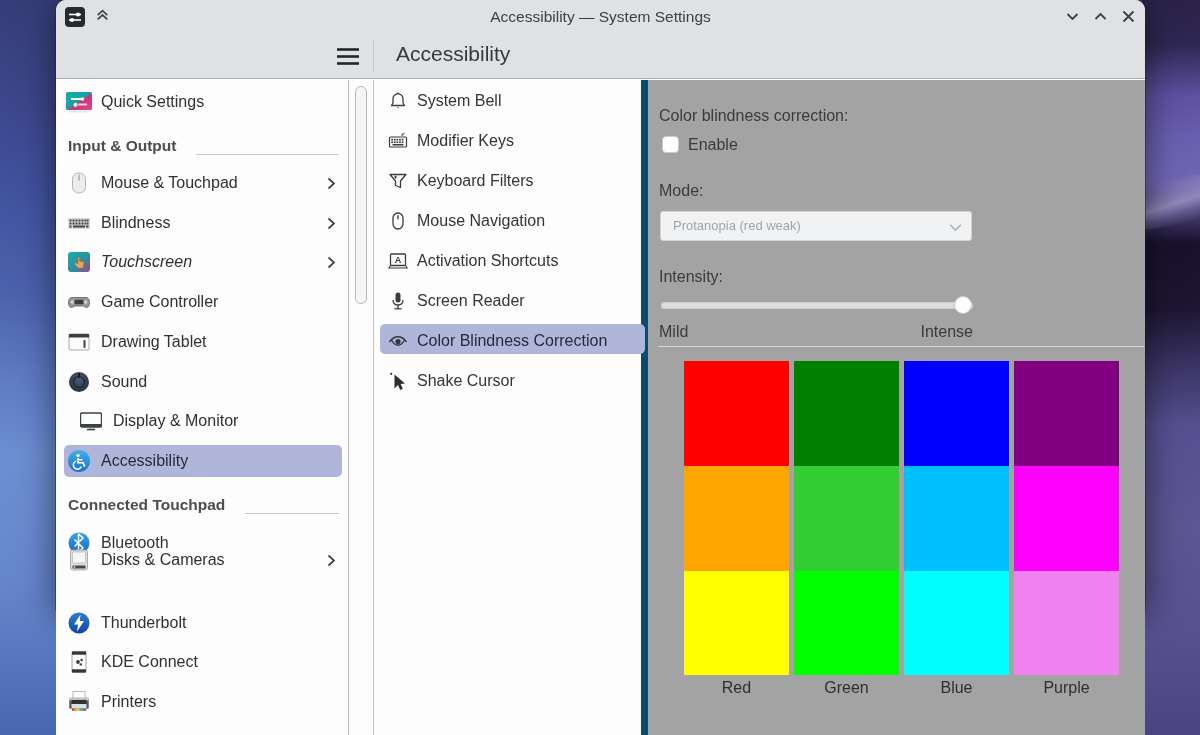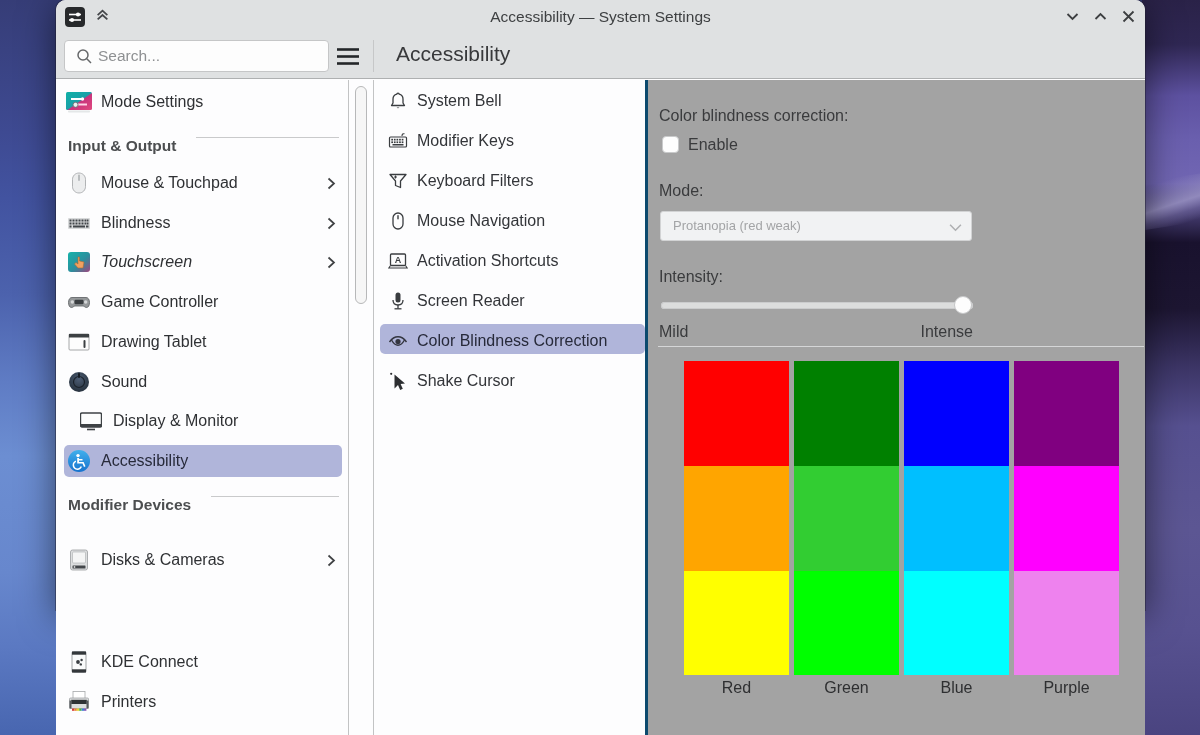--- a/index.html
+++ b/index.html
@@ -29,29 +29,29 @@
   
   .search { position:absolute; left:8px; top:40px; width:265px; height:32px; background:#fdfdfd;
     border:1px solid #c5c6c7; border-radius:4px; font-size:15.5px; color:#8e9092; line-height:30px; padding-left:33px; }
   .vsep { position:absolute; left:317px; top:40px; width:1px; height:32px; background:#c6c7c8; }
   .pagetitle { position:absolute; left:340px; top:42px; font-size:21px; color:#38393b; }
 
   
   .sidebar { position:absolute; left:0; top:80px; width:293px; height:655px; background:#fdfdfe; border-right:1px solid #c2c3c4; }
   .gutter { position:absolute; left:293px; top:80px; width:25px; height:655px; background:#fdfdfe; border-right:1px solid #c2c3c4; }
   .sbar { position:absolute; left:6px; top:6px; width:12px; height:218px; background:#f6f6f6; border:1px solid #b7b8b9; border-radius:6px; }
-  .mid { position:absolute; left:318px; top:80px; width:274px; height:655px; background:#fdfdfe; border-right:3px solid #0c4a6e; }
+  .mid { position:absolute; left:318px; top:80px; width:274px; height:655px; background:#fdfdfe; border-right:7px solid #0c4a6e; }
   .content { position:absolute; left:592px; top:80px; width:497px; height:655px; background:#a3a3a3; }
 
   
   .srow { position:absolute; left:0; width:293px; height:40px; }
   .srow .ic { position:absolute; left:12px; top:50%; margin-top:-11px; width:22px; height:22px; }
   .srow .tx { position:absolute; left:45px; top:50%; transform:translateY(-50%); font-size:16px; color:#2f3134; white-space:nowrap; }
   .srow .chev { position:absolute; right:13px; top:50%; margin-top:-6px; }
-  .shead { position:absolute; left:12px; width:271px; display:flex; align-items:flex-start; gap:20px; }
+  .shead { position:absolute; left:12px; width:271px; display:flex; align-items:flex-end; gap:20px; }
   .shead b { font-size:15.5px; font-weight:bold; color:#4c4e50; white-space:nowrap; }
   .shead i { flex:1; height:1px; background:#c9cacb; }
   .hl { position:absolute; background:#b0b5da; border-radius:5px; }
 
   
   .mrow { position:absolute; left:0; width:274px; height:40px; }
   .mrow .ic { position:absolute; left:14px; top:50%; margin-top:-10px; width:20px; height:20px; }
   .mrow .tx { position:absolute; left:43px; top:50%; transform:translateY(-50%); font-size:16px; color:#333539; white-space:nowrap; }
 
   
@@ -89,26 +89,20 @@
     <svg class="wbtn" style="left:1009px;" width="15" height="15" viewBox="0 0 15 15">
       <path d="M2.5 5 L7.5 10 L12.5 5" fill="none" stroke="#3d3f41" stroke-width="1.8"></path>
     </svg>
     <svg class="wbtn" style="left:1037px;" width="15" height="15" viewBox="0 0 15 15">
       <path d="M2.5 10 L7.5 5 L12.5 10" fill="none" stroke="#3d3f41" stroke-width="1.8"></path>
     </svg>
     <svg class="wbtn" style="left:1065px;" width="15" height="15" viewBox="0 0 15 15">
       <path d="M2.5 2.5 L12.5 12.5 M12.5 2.5 L2.5 12.5" fill="none" stroke="#3d3f41" stroke-width="1.8"></path>
     </svg>
 
-    <div class="search">Search...
-      <svg style="position:absolute; left:11px; top:7px;" width="17" height="17" viewBox="0 0 17 17">
-        <circle cx="7" cy="7" r="5" fill="none" stroke="#66686a" stroke-width="1.5"></circle>
-        <line x1="10.8" y1="10.8" x2="15" y2="15" stroke="#66686a" stroke-width="1.5"></line>
-      </svg>
-    </div>
     <svg style="position:absolute; left:281px; top:47px;" width="22" height="19" viewBox="0 0 22 19">
       <line x1="0" y1="2.5" x2="22" y2="2.5" stroke="#232629" stroke-width="2.6"></line>
       <line x1="0" y1="9.5" x2="22" y2="9.5" stroke="#232629" stroke-width="2.6"></line>
       <line x1="0" y1="16.5" x2="22" y2="16.5" stroke="#232629" stroke-width="2.6"></line>
     </svg>
     <div class="vsep"></div>
     <div class="pagetitle">Accessibility</div>
 
     <div class="sidebar" id="sidebar">
       <div class="srow" style="top:2px;">
@@ -121,21 +115,21 @@
               <stop offset="1" stop-color="#e04a7f"></stop>
             </linearGradient>
           </defs>
           <rect x="0" y="0" width="26" height="18" rx="1.5" fill="url(#qs)"></rect>
           <rect x="2" y="18.6" width="22" height="2" rx="0.8" fill="#e4e7e8"></rect>
           <line x1="5" y1="7" x2="17" y2="7" stroke="#fff" stroke-width="2"></line>
           <circle cx="16.5" cy="7" r="1.7" fill="#fff"></circle>
           <line x1="9" y1="12.5" x2="21" y2="12.5" stroke="#ffd3e6" stroke-width="2"></line>
           <circle cx="9.5" cy="12.8" r="2.5" fill="#eceff0" stroke="#6a6f73" stroke-width="0.9"></circle>
         </svg>
-        <span class="tx">Mode Settings</span>
+        <span class="tx">Quick Settings</span>
       </div>
       <div class="shead" style="top:57px;">
         <b>Input &amp; Output</b>
         <i></i>
       </div>
       <div class="srow" style="top:83px;">
         <svg class="ic" viewBox="0 0 22 22">
           <path d="M4.5 7.5 C4.5 3.8 7.3 1 11 1 C14.7 1 17.5 3.8 17.5 7.5 L17.5 14.5 C17.5 18.2 14.7 21 11 21 C7.3 21 4.5 18.2 4.5 14.5 Z" fill="#ecedee" stroke="#9fa2a4" stroke-width="0.8"></path>
           <rect x="10.1" y="2.5" width="1.8" height="6.5" rx="0.9" fill="#b4b7b9"></rect>
         </svg>
@@ -239,34 +233,60 @@
             </linearGradient>
           </defs>
           <circle cx="11" cy="11" r="11" fill="url(#acc)"></circle>
           <circle cx="10" cy="5.6" r="1.7" fill="#fff"></circle>
           <path d="M9.2 8 L9.2 13.5 L14.5 13.5 L16 17 L17.5 16.3 L15.6 12 L11 12 L11 10.5 L14.5 10.5 L14.5 9 L11 9 L11 8 Z" fill="#fff"></path>
           <path d="M8 10.5 C5.8 11.3 4.6 13 4.6 15 C4.6 17.7 6.8 19.9 9.5 19.9 C11.6 19.9 13.3 18.7 14 16.8 L12.6 16.3 C12 17.6 10.9 18.4 9.5 18.4 C7.6 18.4 6.1 16.9 6.1 15 C6.1 13.7 6.8 12.6 8 12 Z" fill="#fff"></path>
         </svg>
         <span class="tx" style="color:#272a3a;">Accessibility</span>
       </div>
       <div class="shead" style="top:416px;">
-        <b>Modifier Devices</b>
+        <b>Connected Touchpad</b>
         <i></i>
+      </div>
+      <div class="srow" style="top:443px;">
+        <svg class="ic" viewBox="0 0 22 22">
+          <defs>
+            <linearGradient id="bt" x1="0" y1="0" x2="0" y2="1">
+              <stop offset="0" stop-color="#3ca5e8"></stop>
+              <stop offset="1" stop-color="#1467c4"></stop>
+            </linearGradient>
+          </defs>
+          <circle cx="11" cy="11" r="10.5" fill="url(#bt)"></circle>
+          <path d="M10.5 1.8 L10.5 20.2 M10.5 1.8 L15 6 L6.5 14.5 M10.5 20.2 L15 16 L6.5 7.5" fill="none" stroke="#fff" stroke-width="1.5"></path>
+        </svg>
+        <span class="tx">Bluetooth</span>
       </div>
       <div class="srow" style="top:460px;">
         <svg class="ic" viewBox="0 0 22 22">
           <rect x="2.5" y="1" width="17" height="20" rx="2" fill="#dcdedf" stroke="#9a9da0" stroke-width="0.8"></rect>
           <rect x="4.5" y="3" width="13" height="11" rx="1" fill="#f4f5f5" stroke="#aaacae" stroke-width="0.6"></rect>
           <rect x="4.5" y="16.5" width="13" height="3" rx="0.5" fill="#43474b"></rect>
           <circle cx="6.5" cy="18" r="0.9" fill="#d2d4d5"></circle>
         </svg>
         <span class="tx">Disks &amp; Cameras</span>
         <svg class="chev" width="9" height="13" viewBox="0 0 9 13">
           <path d="M1.5 1.5 L7 6.5 L1.5 11.5" fill="none" stroke="#3f4143" stroke-width="1.7"></path>
         </svg>
+      </div>
+      <div class="srow" style="top:523px;">
+        <svg class="ic" viewBox="0 0 22 22">
+          <defs>
+            <linearGradient id="tb" x1="0" y1="0" x2="0" y2="1">
+              <stop offset="0" stop-color="#2d7fd6"></stop>
+              <stop offset="1" stop-color="#10459c"></stop>
+            </linearGradient>
+          </defs>
+          <circle cx="11" cy="11" r="10.5" fill="url(#tb)"></circle>
+          <path d="M12.5 2.5 L6 12.5 L10 12.5 L9 19.5 L16 9 L11.8 9 Z" fill="#fff"></path>
+        </svg>
+        <span class="tx">Thunderbolt</span>
       </div>
       <div class="srow" style="top:562px;">
         <svg class="ic" viewBox="0 0 22 22">
           <rect x="4" y="0.5" width="14" height="21" rx="1.5" fill="#fafbfb" stroke="#898d90" stroke-width="0.8"></rect>
           <rect x="4" y="0.5" width="14" height="3.2" fill="#33373a"></rect>
           <rect x="4" y="18.3" width="14" height="3.2" fill="#33373a"></rect>
           <circle cx="10" cy="11" r="1.9" fill="#3a3e42"></circle>
           <circle cx="13.6" cy="9" r="1.2" fill="#3a3e42"></circle>
           <circle cx="12.8" cy="13.4" r="1.2" fill="#3a3e42"></circle>
         </svg>

